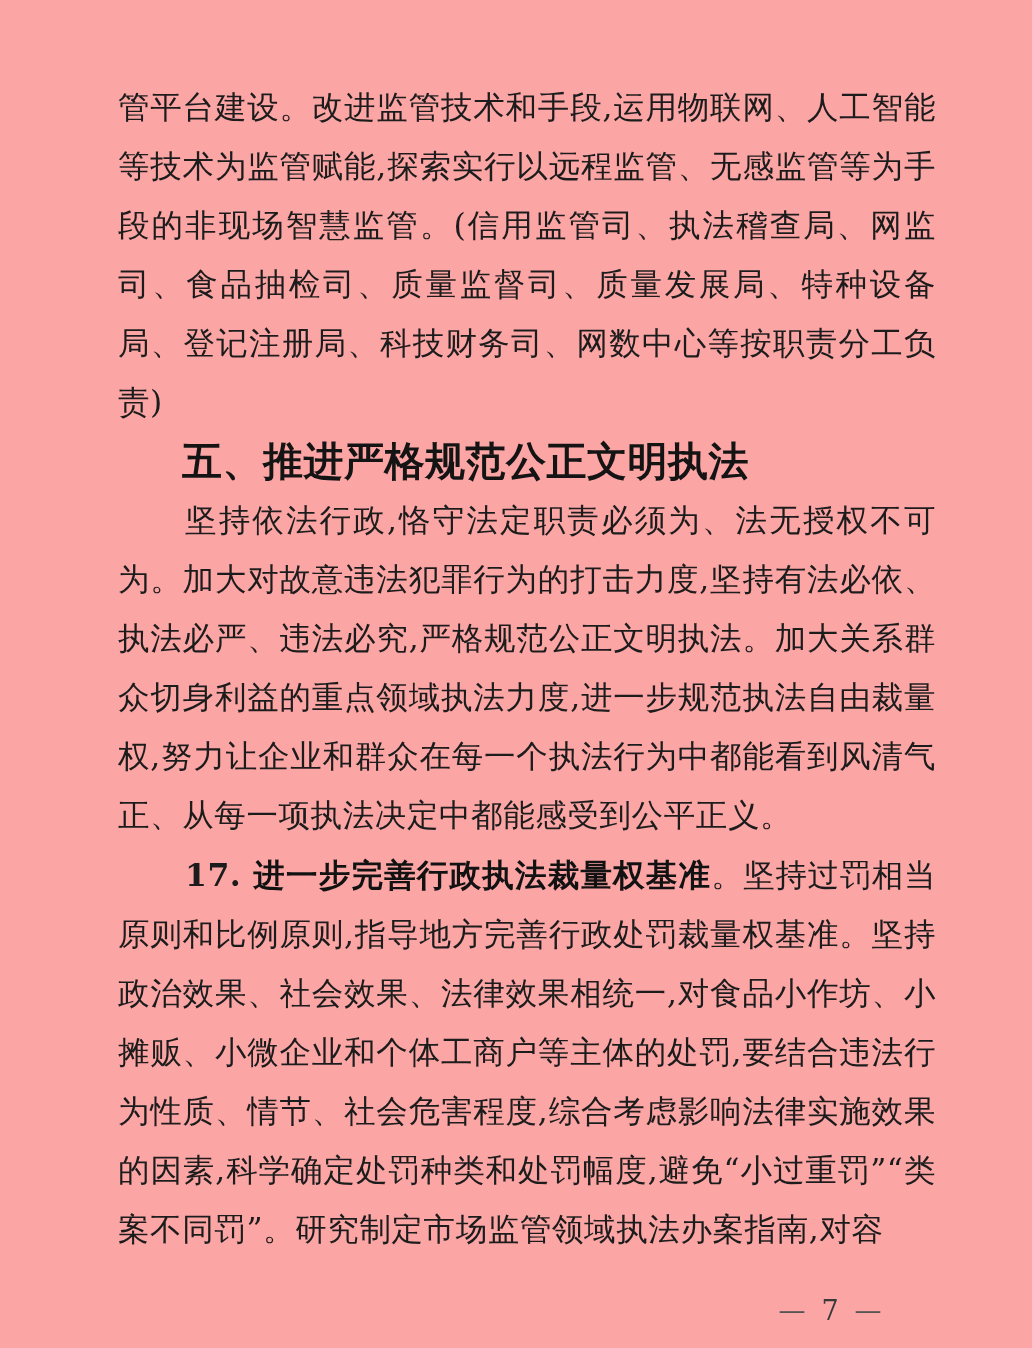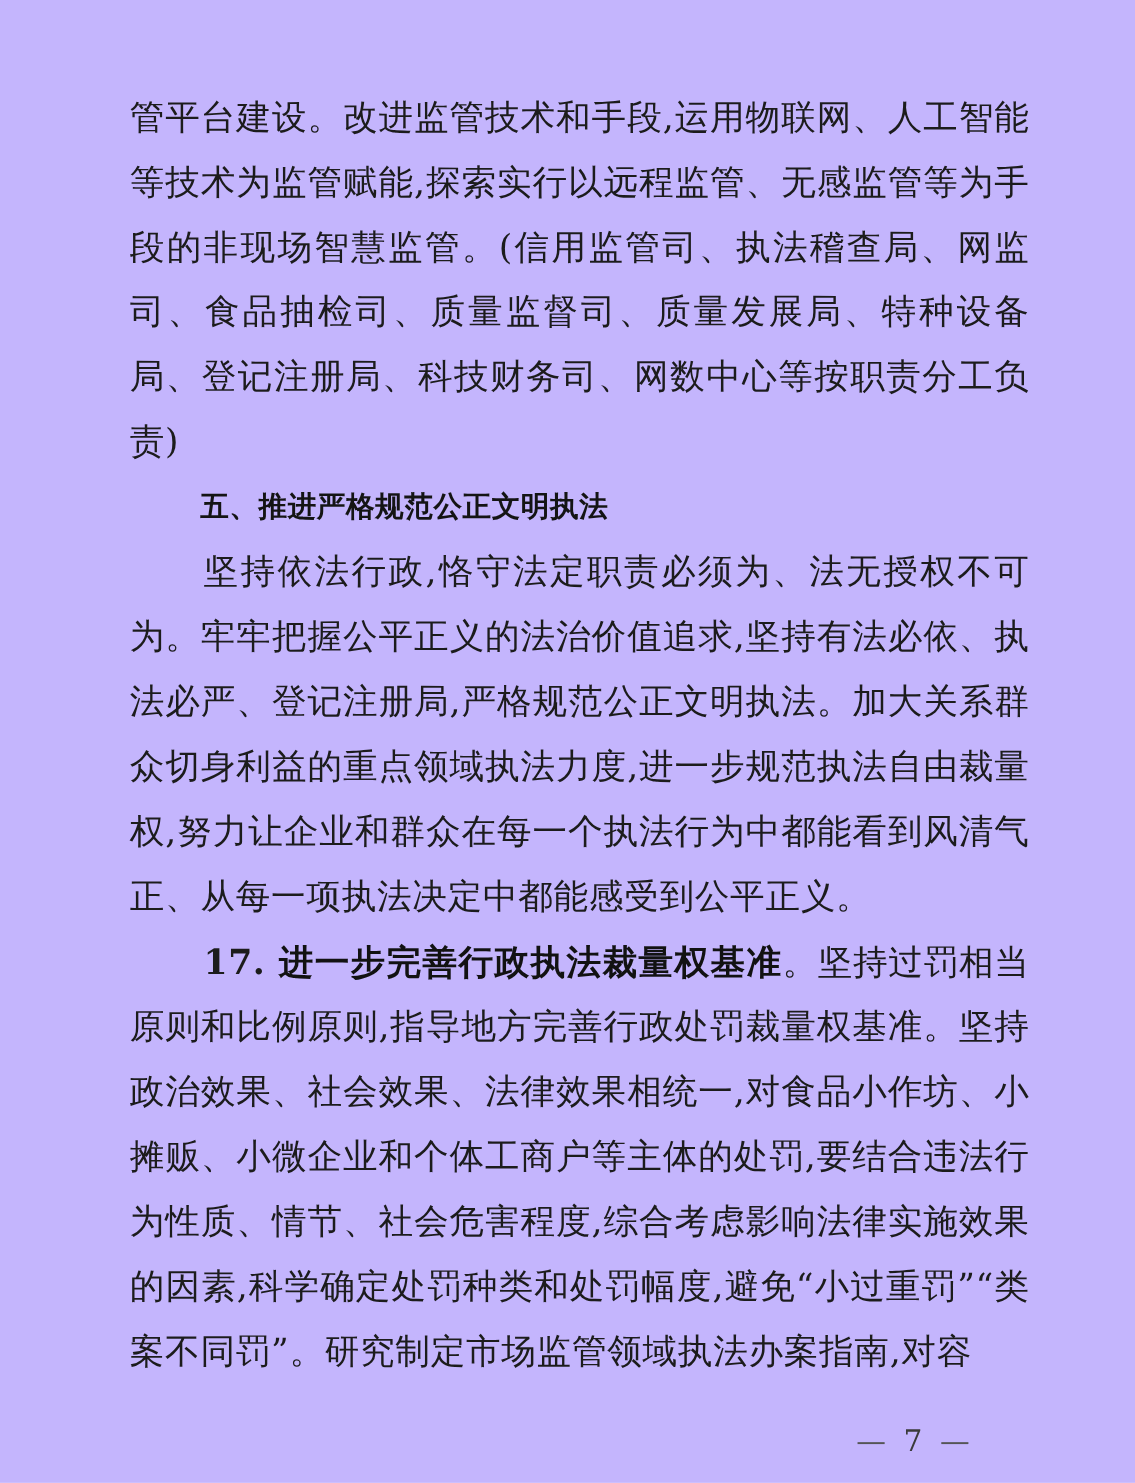--- a/index.html
+++ b/index.html
@@ -15,21 +15,21 @@
     overflow: hidden;
     position: relative;
   }
 
   .page {
     position: absolute;
     left: 0;
     top: 0;
     width: 1032px;
     height: 1348px;
-    background: #c4b5fd;
+    background: #fca5a5;
     box-sizing: border-box;
     padding: 0;
   }
 
   .page-body {
     position: absolute;
     left: 118px;
     top: 78px;
     width: 818px;
   }
@@ -48,21 +48,21 @@
     -webkit-font-smoothing: antialiased;
   }
 
   .para.indent {
     text-indent: 67px;
   }
 
   
   .section-heading {
     font-family: "DejaVu Sans", "Liberation Sans", sans-serif;
-    font-size: 26px;
+    font-size: 40px;
     line-height: 59px;
     font-weight: 700;
     color: #141414;
     margin: 0;
     text-indent: 64px;
     letter-spacing: 0.5px;
   }
 
   
   .item-lead {
@@ -110,21 +110,21 @@
 <body>
 
 <div class="page">
 
   <div class="page-body">
 
     <p class="para">管平台建设。改进监管技术和手段,运用物联网、人工智能等技术为监管赋能,探索实行以远程监管、无感监管等为手段的非现场智慧监管。(信用监管司、执法稽查局、网监司、食品抽检司、质量监督司、质量发展局、特种设备局、登记注册局、科技财务司、网数中心等按职责分工负责)</p>
 
     <h2 class="section-heading">五、推进严格规范公正文明执法</h2>
 
-    <p class="para indent">坚持依法行政,恪守法定职责必须为、法无授权不可为。牢牢把握公平正义的法治价值追求,坚持有法必依、执法必严、登记注册局,严格规范公正文明执法。加大关系群众切身利益的重点领域执法力度,进一步规范执法自由裁量权,努力让企业和群众在每一个执法行为中都能看到风清气正、从每一项执法决定中都能感受到公平正义。</p>
+    <p class="para indent">坚持依法行政,恪守法定职责必须为、法无授权不可为。加大对故意违法犯罪行为的打击力度,坚持有法必依、执法必严、违法必究,严格规范公正文明执法。加大关系群众切身利益的重点领域执法力度,进一步规范执法自由裁量权,努力让企业和群众在每一个执法行为中都能看到风清气正、从每一项执法决定中都能感受到公平正义。</p>
 
 
     <p class="para indent">
       <span class="item-num">17.</span><span class="num-gap"></span><span class="item-lead">进一步完善行政执法裁量权基准</span><span>。坚持过罚相当原则和比例原则,指导地方完善行政处罚裁量权基准。坚持政治效果、社会效果、法律效果相统一,对食品小作坊、小摊贩、小微企业和个体工商户等主体的处罚,要结合违法行为性质、情节、社会危害程度,综合考虑影响法律实施效果的因素,科学确定处罚种类和处罚幅度,避免“小过重罚”“类案不同罚”。研究制定市场监管领域执法办案指南,对容</span>
     </p>
 
   </div>
 
   <div class="page-footer">
     <span class="footer-inner"><span class="folio-rule">—</span><span>7</span><span class="folio-rule">—</span></span>

